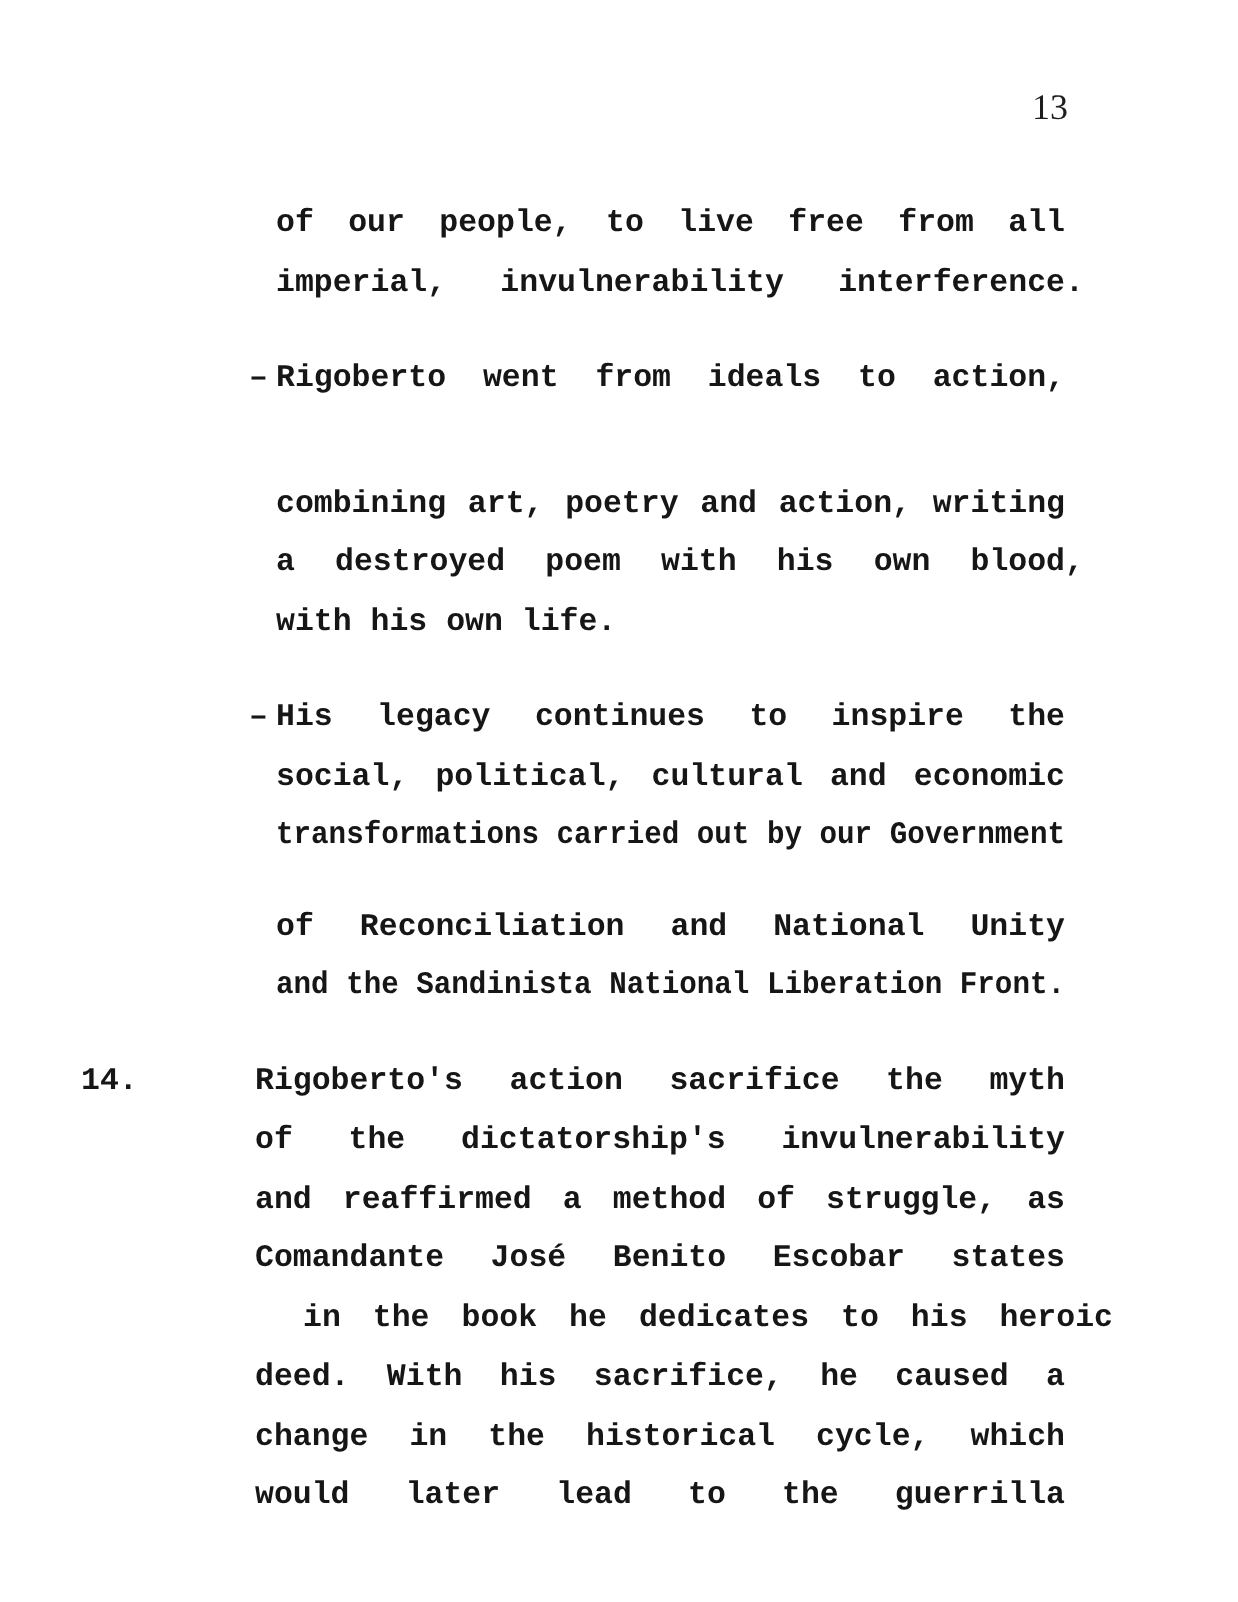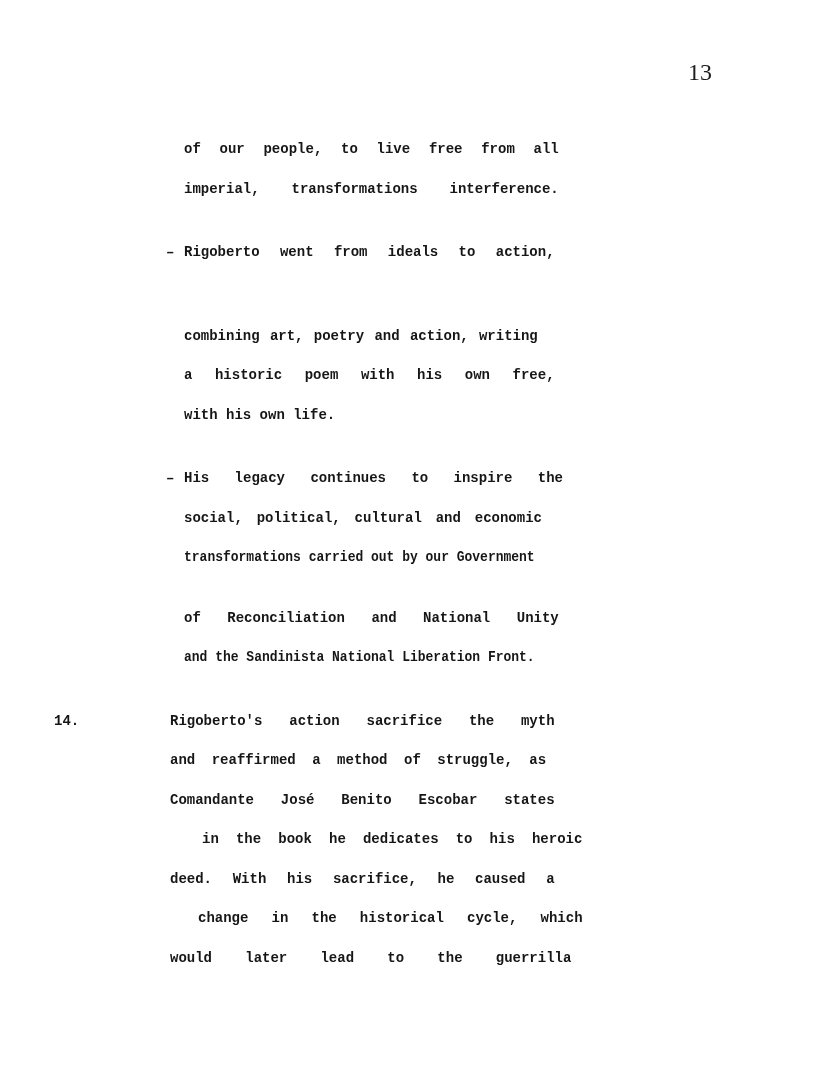--- a/index.html
+++ b/index.html
@@ -22,21 +22,21 @@
     font-size: 24px;
     color: #1d1d1d;
   }
   .doc-body {
     position: absolute;
     left: 112px;
     top: 130px;
     width: 598px;
     font-family: "Liberation Mono", "DejaVu Sans Mono", monospace;
     font-weight: bold;
-    font-size: 14px;
+    font-size: 21px;
     line-height: 39.5px;
     color: #161616;
   }
   .para {
     position: relative;
     margin: 0 0 24px 0;
   }
   .para:last-child { margin-bottom: 0; }
   .para.indented { margin-left: 72px; }
   .para.dash-item { margin-left: 72px; }
@@ -68,34 +68,34 @@
 
   <div class="page-number">13</div>
 
   <div class="doc-body">
 
     <div class="para indented">
       <div class="line">
         <span style="word-spacing: 10.3304px;">of our people, to live free from all</span>
       </div>
       <div class="line">
-        <span style="word-spacing: 23.5547px;">imperial, transformations interference.</span>
+        <span style="word-spacing: 23.5547px;">imperial, invulnerability interference.</span>
       </div>
     </div>
 
     <div class="para dash-item">
       <span class="dash-marker">–</span>
       <div class="line">
         <span style="word-spacing: 11.9437px;">Rigoberto went from ideals to action,</span>
       </div>
       <div class="line">
         <span style="word-spacing: 1.8625px; margin-top: 44px;">combining art, poetry and action, writing</span>
       </div>
       <div class="line">
-        <span style="word-spacing: 14.1536px;">a historic poem with his own free,</span>
+        <span style="word-spacing: 14.1536px;">a destroyed poem with his own blood,</span>
       </div>
       <div class="line no-justify">
         <span style="word-spacing: 0px;">with his own life.</span>
       </div>
     </div>
 
     <div class="para dash-item">
       <span class="dash-marker">–</span>
       <div class="line">
         <span style="word-spacing: 16.9844px;">His legacy continues to inspire the</span>
@@ -113,33 +113,36 @@
         <span style="word-spacing: 0px; transform: scaleX(0.927536);">and the Sandinista National Liberation Front.</span>
       </div>
     </div>
 
     <div class="para numbered">
       <span class="item-number">14.</span>
       <div class="line">
         <span style="word-spacing: 18.4297px;">Rigoberto's action sacrifice the myth</span>
       </div>
       <div class="line">
+        <span style="word-spacing: 24.5729px;">of the dictatorship's invulnerability</span>
+      </div>
+      <div class="line">
         <span style="word-spacing: 8.08594px;">and reaffirmed a method of struggle, as</span>
       </div>
       <div class="line">
         <span style="word-spacing: 18.4297px;">Comandante José Benito Escobar states</span>
       </div>
       <div class="line">
         <span style="word-spacing: 8.72991px; margin-left: 32px;">in the book he dedicates to his heroic</span>
       </div>
       <div class="line">
         <span style="word-spacing: 12.2865px;">deed. With his sacrifice, he caused a</span>
       </div>
       <div class="line">
-        <span style="word-spacing: 14.7438px; margin-left: 28px;">change in the historical cycle, which</span>
+        <span style="word-spacing: 14.7438px;">change in the historical cycle, which</span>
       </div>
       <div class="line">
         <span style="word-spacing: 24.825px;">would later lead to the guerrilla</span>
       </div>
     </div>
 
   </div>
 </div>
 
 </body></html>

